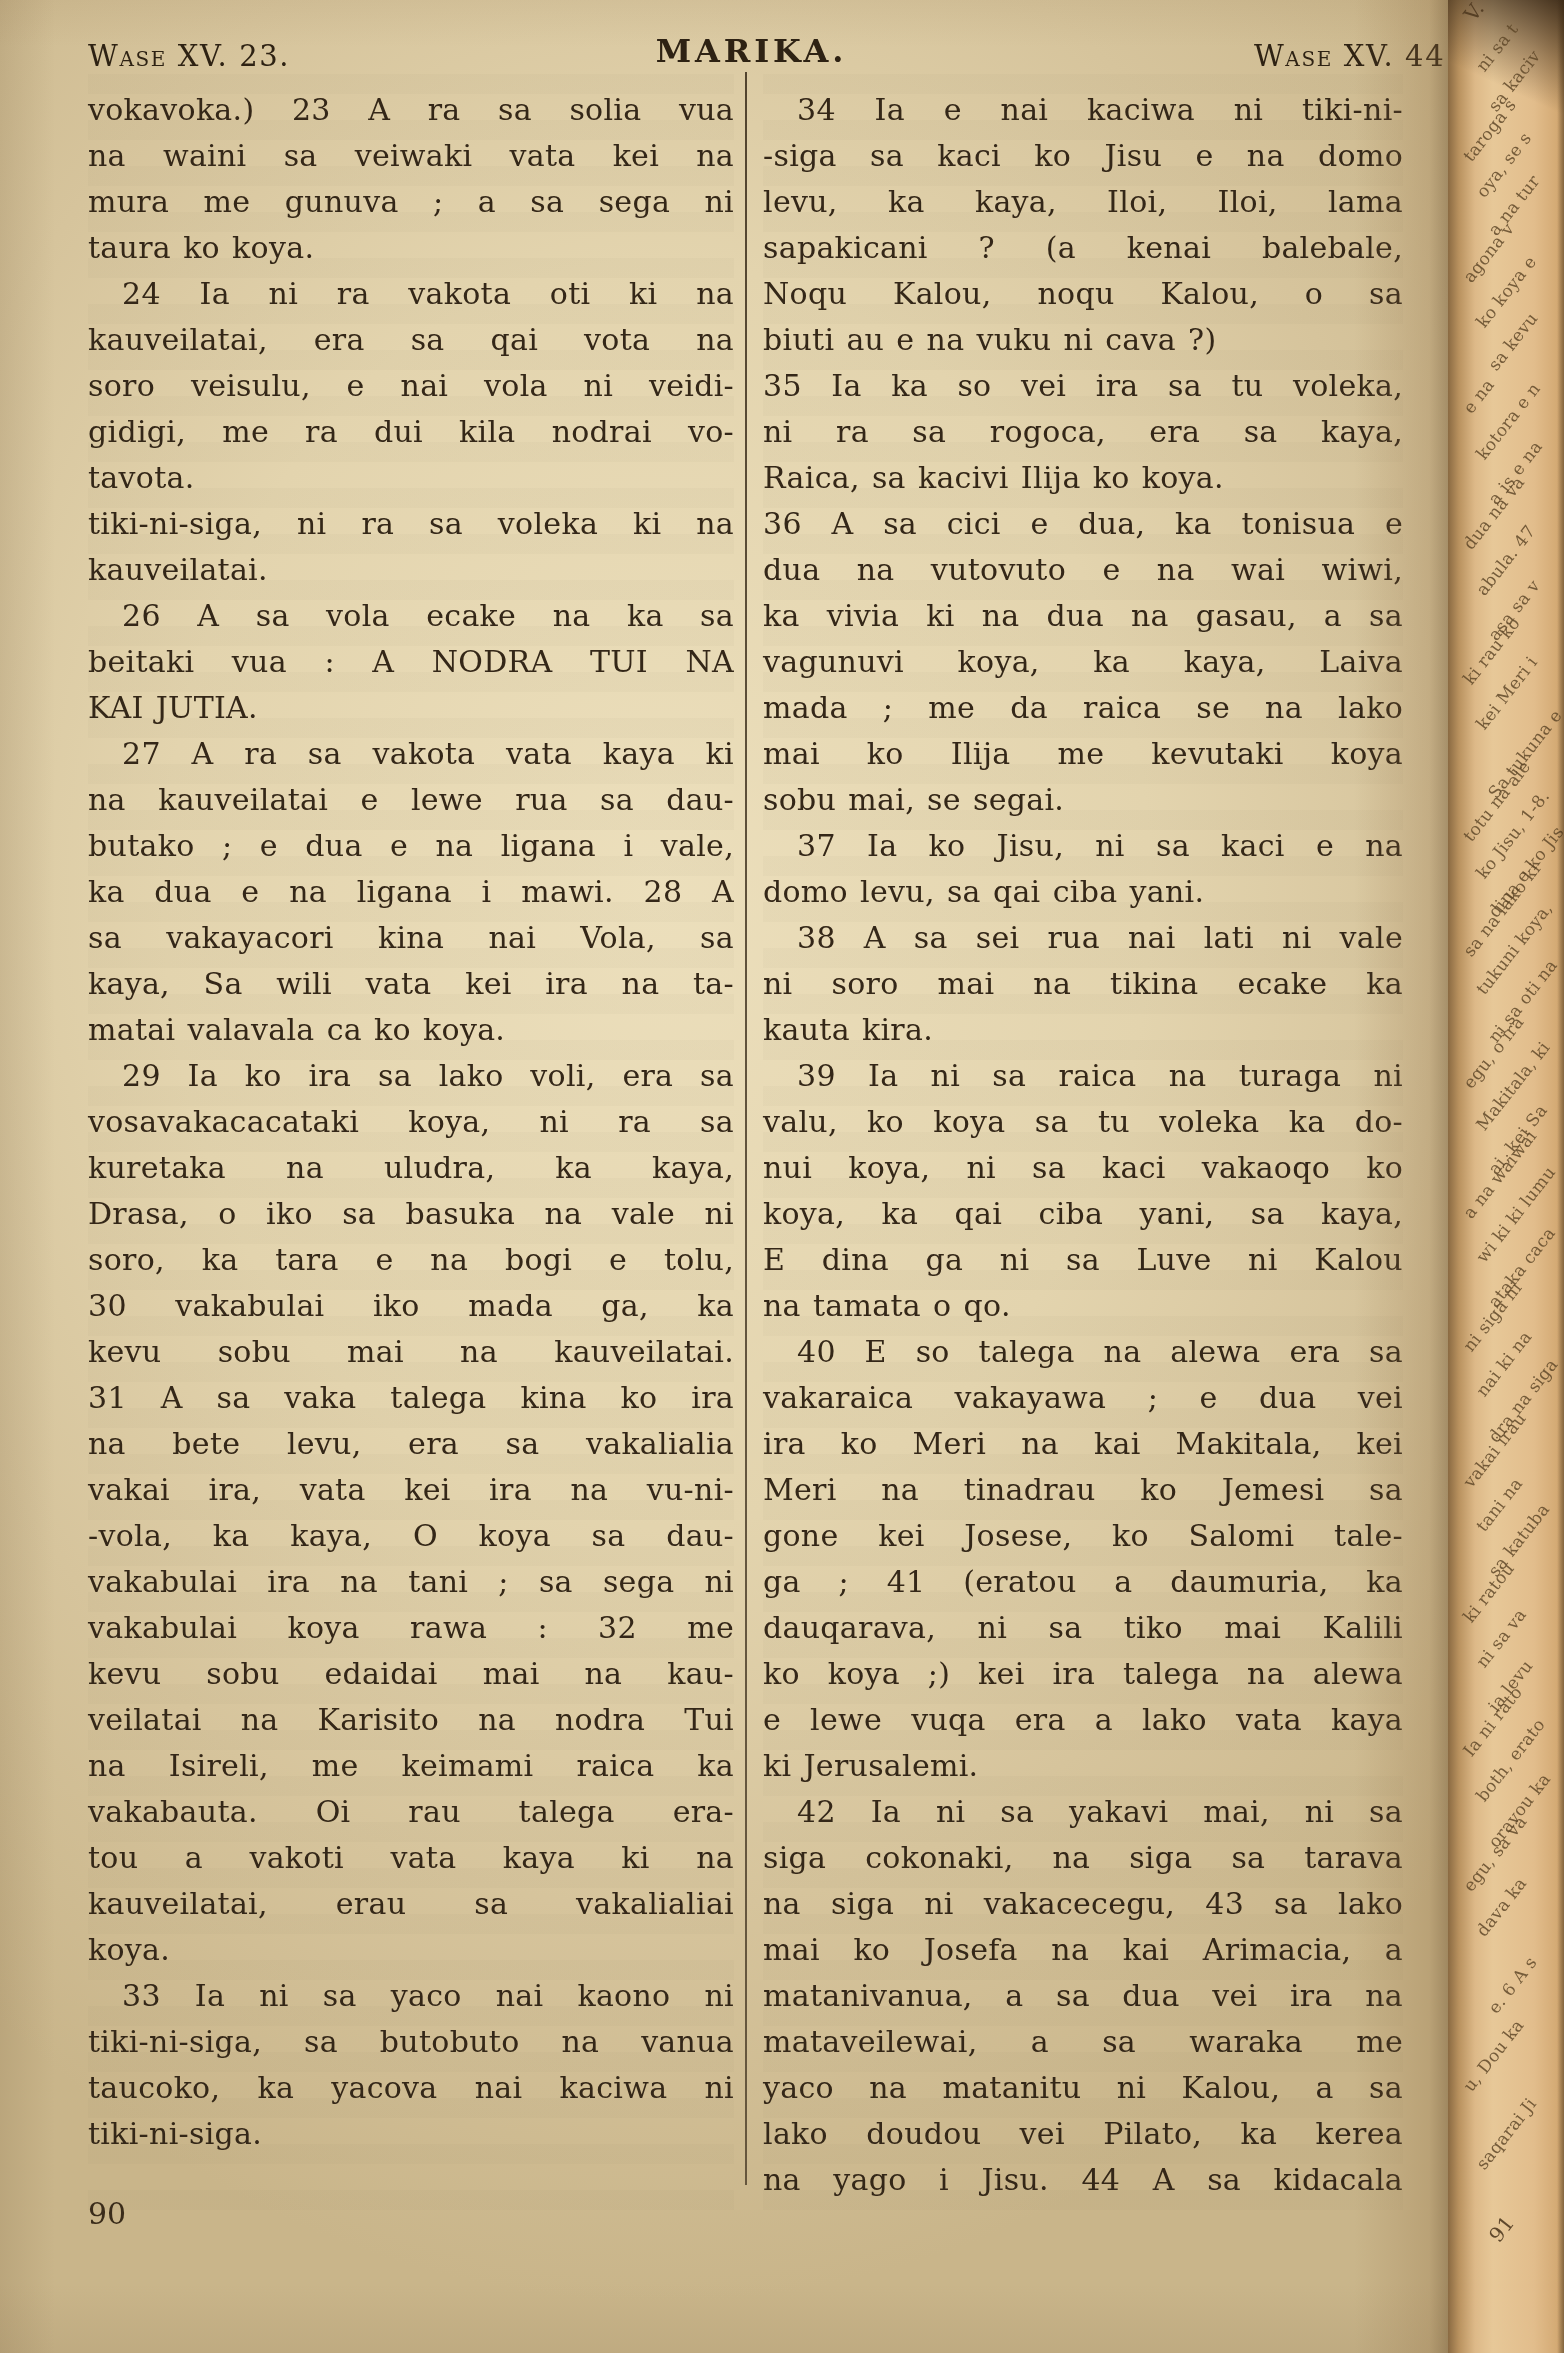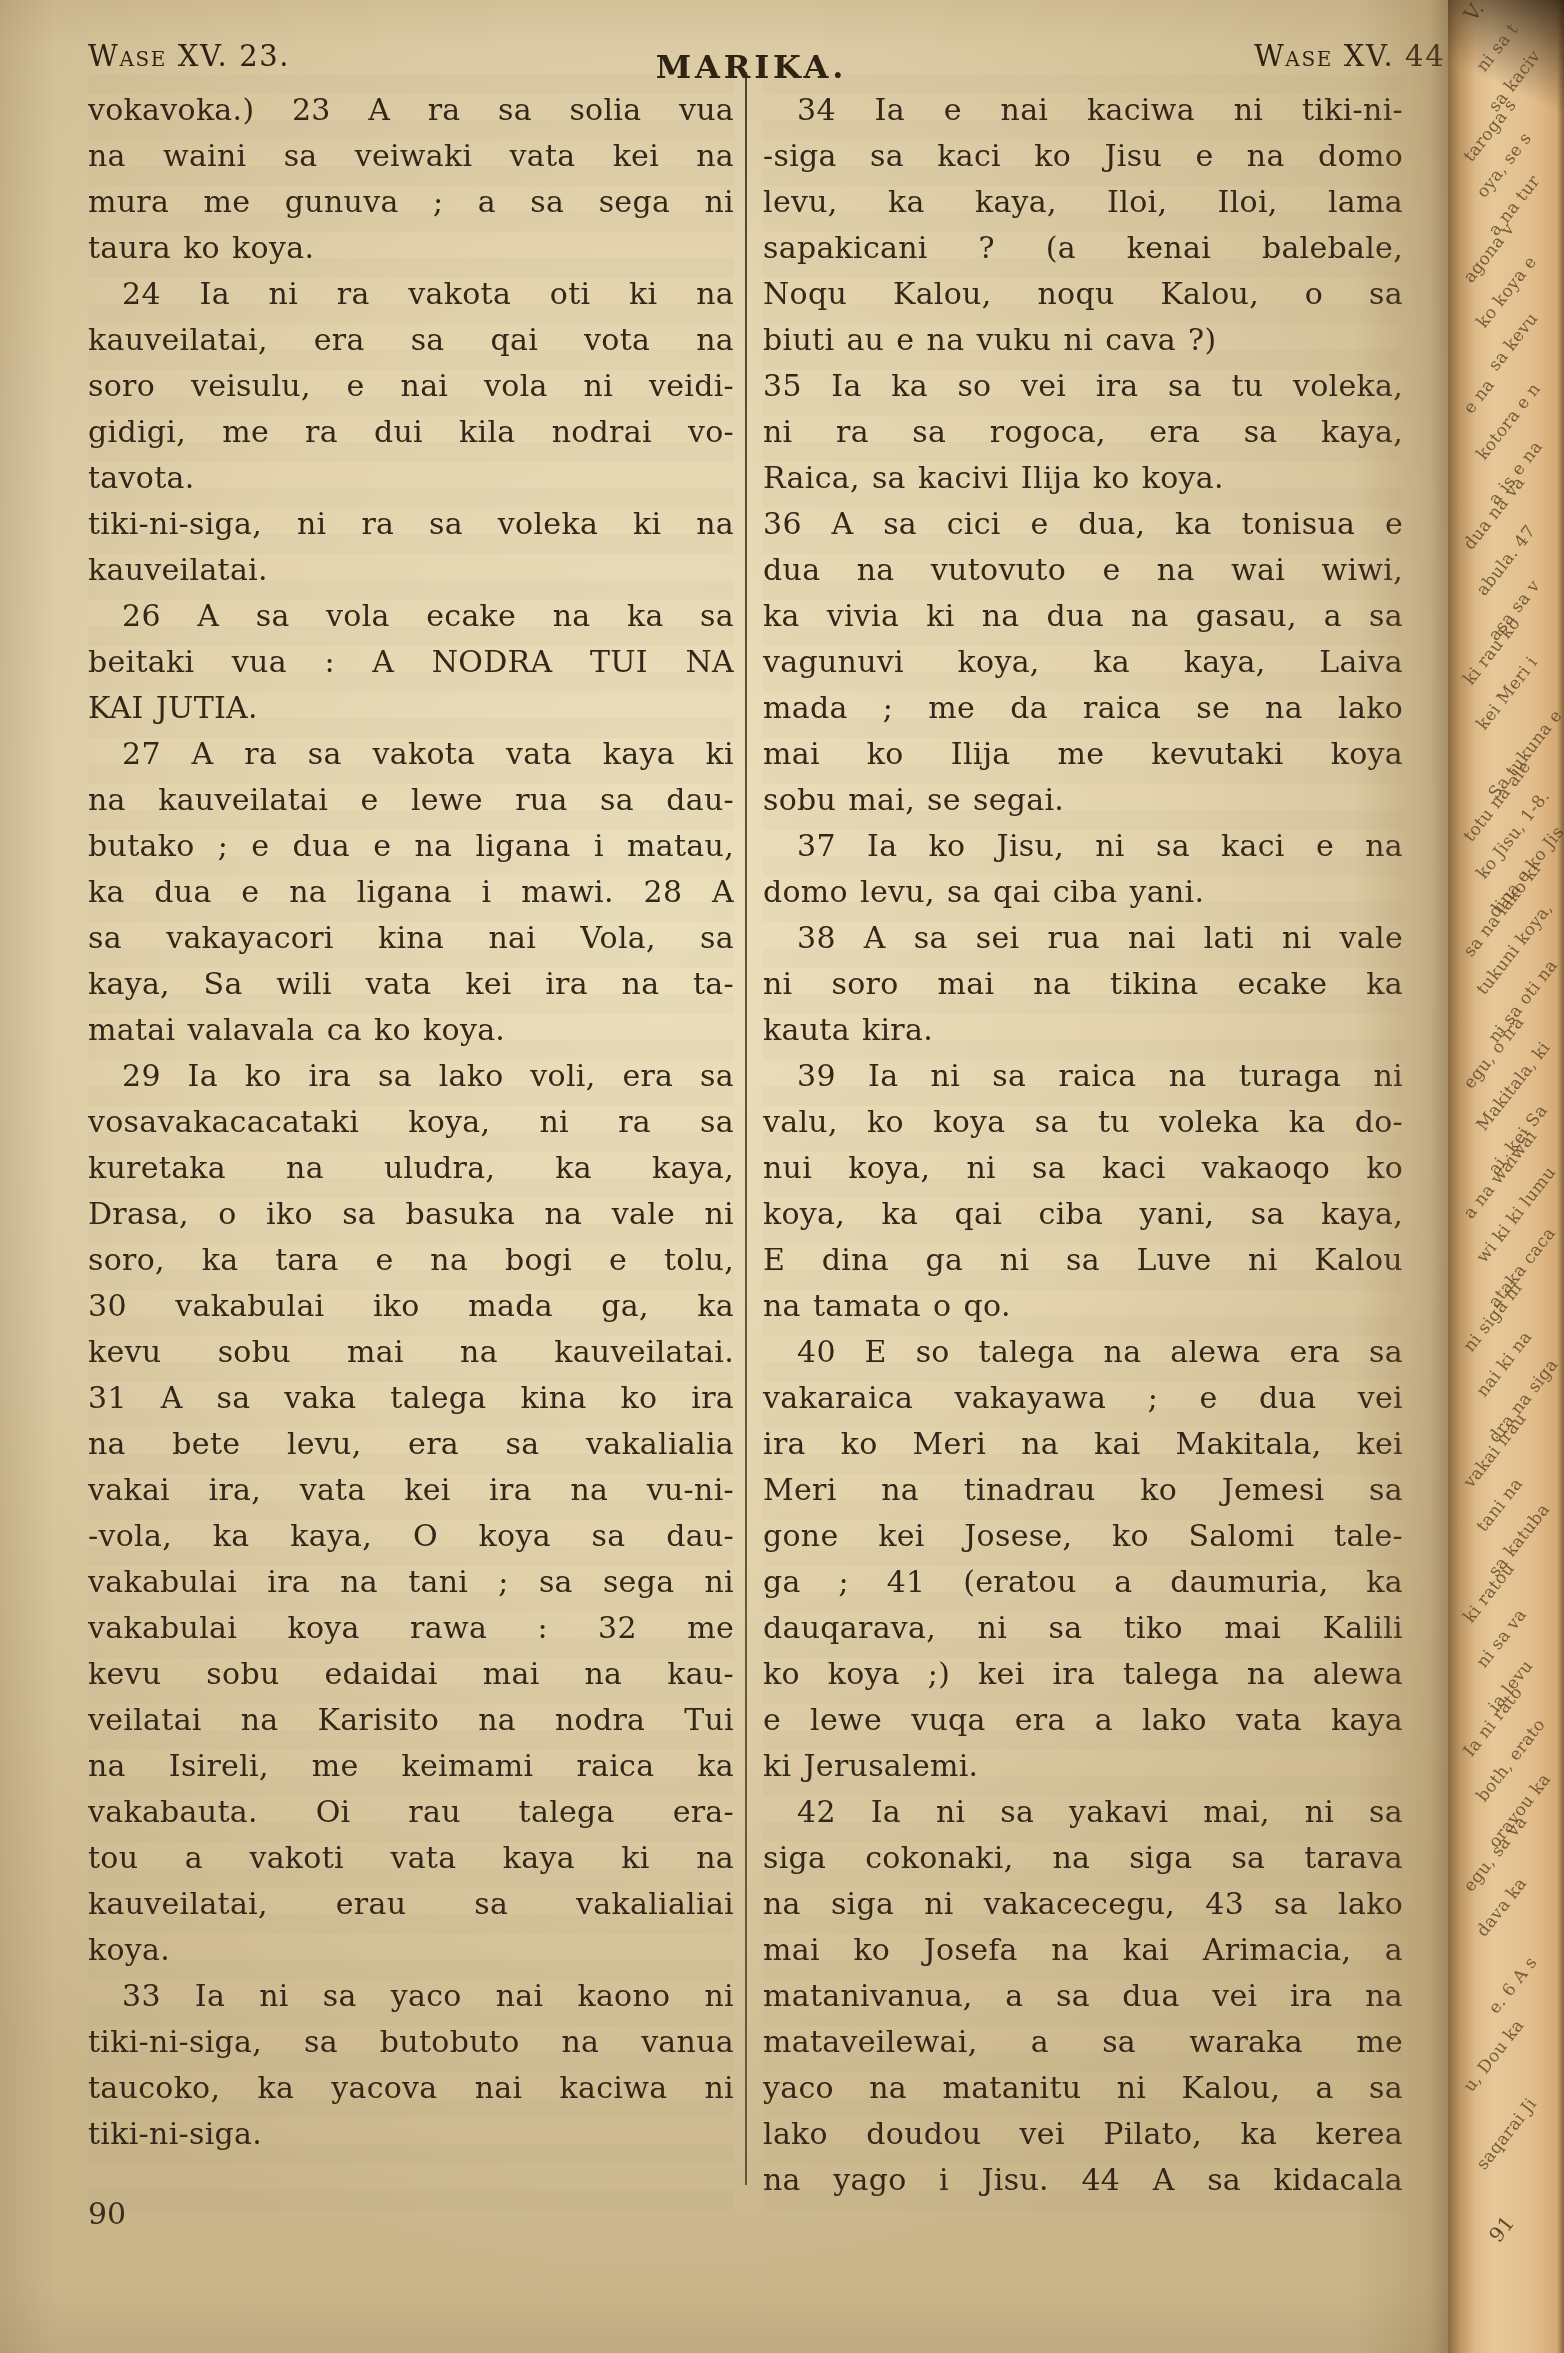--- a/index.html
+++ b/index.html
@@ -11,21 +11,21 @@
   
   .stage::before{content:"";position:absolute;inset:0;pointer-events:none;
     background:
       linear-gradient(90deg, rgba(120,95,60,.18) 0, rgba(120,95,60,0) 55px),
       linear-gradient(0deg, rgba(120,95,60,.12) 0, rgba(120,95,60,0) 70px),
       linear-gradient(180deg, rgba(140,110,70,.10) 0, rgba(140,110,70,0) 47px);}
   .header-left,.header-right{position:absolute;top:39px;font-size:29px;font-weight:400;
     font-variant:small-caps;letter-spacing:1.6px;color:#2e2213;}
   .header-left{left:88px;}
   .header-right{left:1174px;width:282px;text-align:right;}
-  .header-center{position:absolute;top:48px;left:603px;width:297px;text-align:center;
+  .header-center{position:absolute;top:32px;left:603px;width:297px;text-align:center;
     font-size:32px;font-weight:700;letter-spacing:3.9px;color:#2e2213;}
   .col{position:absolute;top:88px;}
   .col-left{left:88px;width:646px;}
   .col-right{left:763px;width:640px;}
   .line{height:46px;font-size:30px;line-height:44px;letter-spacing:0.3px;word-spacing:2.3px;
     text-align:justify;text-align-last:justify;white-space:normal;}
   .line.end{text-align:right;text-align-last:left;}
   .line.ind{padding-left:34px;}
   .divider{position:absolute;left:745px;top:72px;width:2.3px;height:2113px;
     background:linear-gradient(180deg, rgba(58,44,26,.85), rgba(58,44,26,.7));}
@@ -72,21 +72,21 @@
       <div class="line">soro veisulu, e nai vola ni veidi-</div>
       <div class="line">gidigi, me ra dui kila nodrai vo-</div>
       <div class="line end">tavota.</div>
       <div class="line">tiki-ni-siga, ni ra sa voleka ki na</div>
       <div class="line end">kauveilatai.</div>
       <div class="line ind">26 A sa vola ecake na ka sa</div>
       <div class="line">beitaki vua : A NODRA TUI NA</div>
       <div class="line end">KAI JUTIA.</div>
       <div class="line ind">27 A ra sa vakota vata kaya ki</div>
       <div class="line">na kauveilatai e lewe rua sa dau-</div>
-      <div class="line">butako ; e dua e na ligana i matau,</div>
+      <div class="line">butako ; e dua e na ligana i vale,</div>
       <div class="line">ka dua e na ligana i mawi.  28 A</div>
       <div class="line">sa vakayacori kina nai Vola, sa</div>
       <div class="line">kaya, Sa wili vata kei ira na ta-</div>
       <div class="line end">matai valavala ca ko koya.</div>
       <div class="line ind">29 Ia ko ira sa lako voli, era sa</div>
       <div class="line">vosavakacacataki koya, ni ra sa</div>
       <div class="line">kuretaka na uludra, ka kaya,</div>
       <div class="line">Drasa, o iko sa basuka na vale ni</div>
       <div class="line">soro, ka tara e na bogi e tolu,</div>
       <div class="line">30 vakabulai iko mada ga, ka</div>

